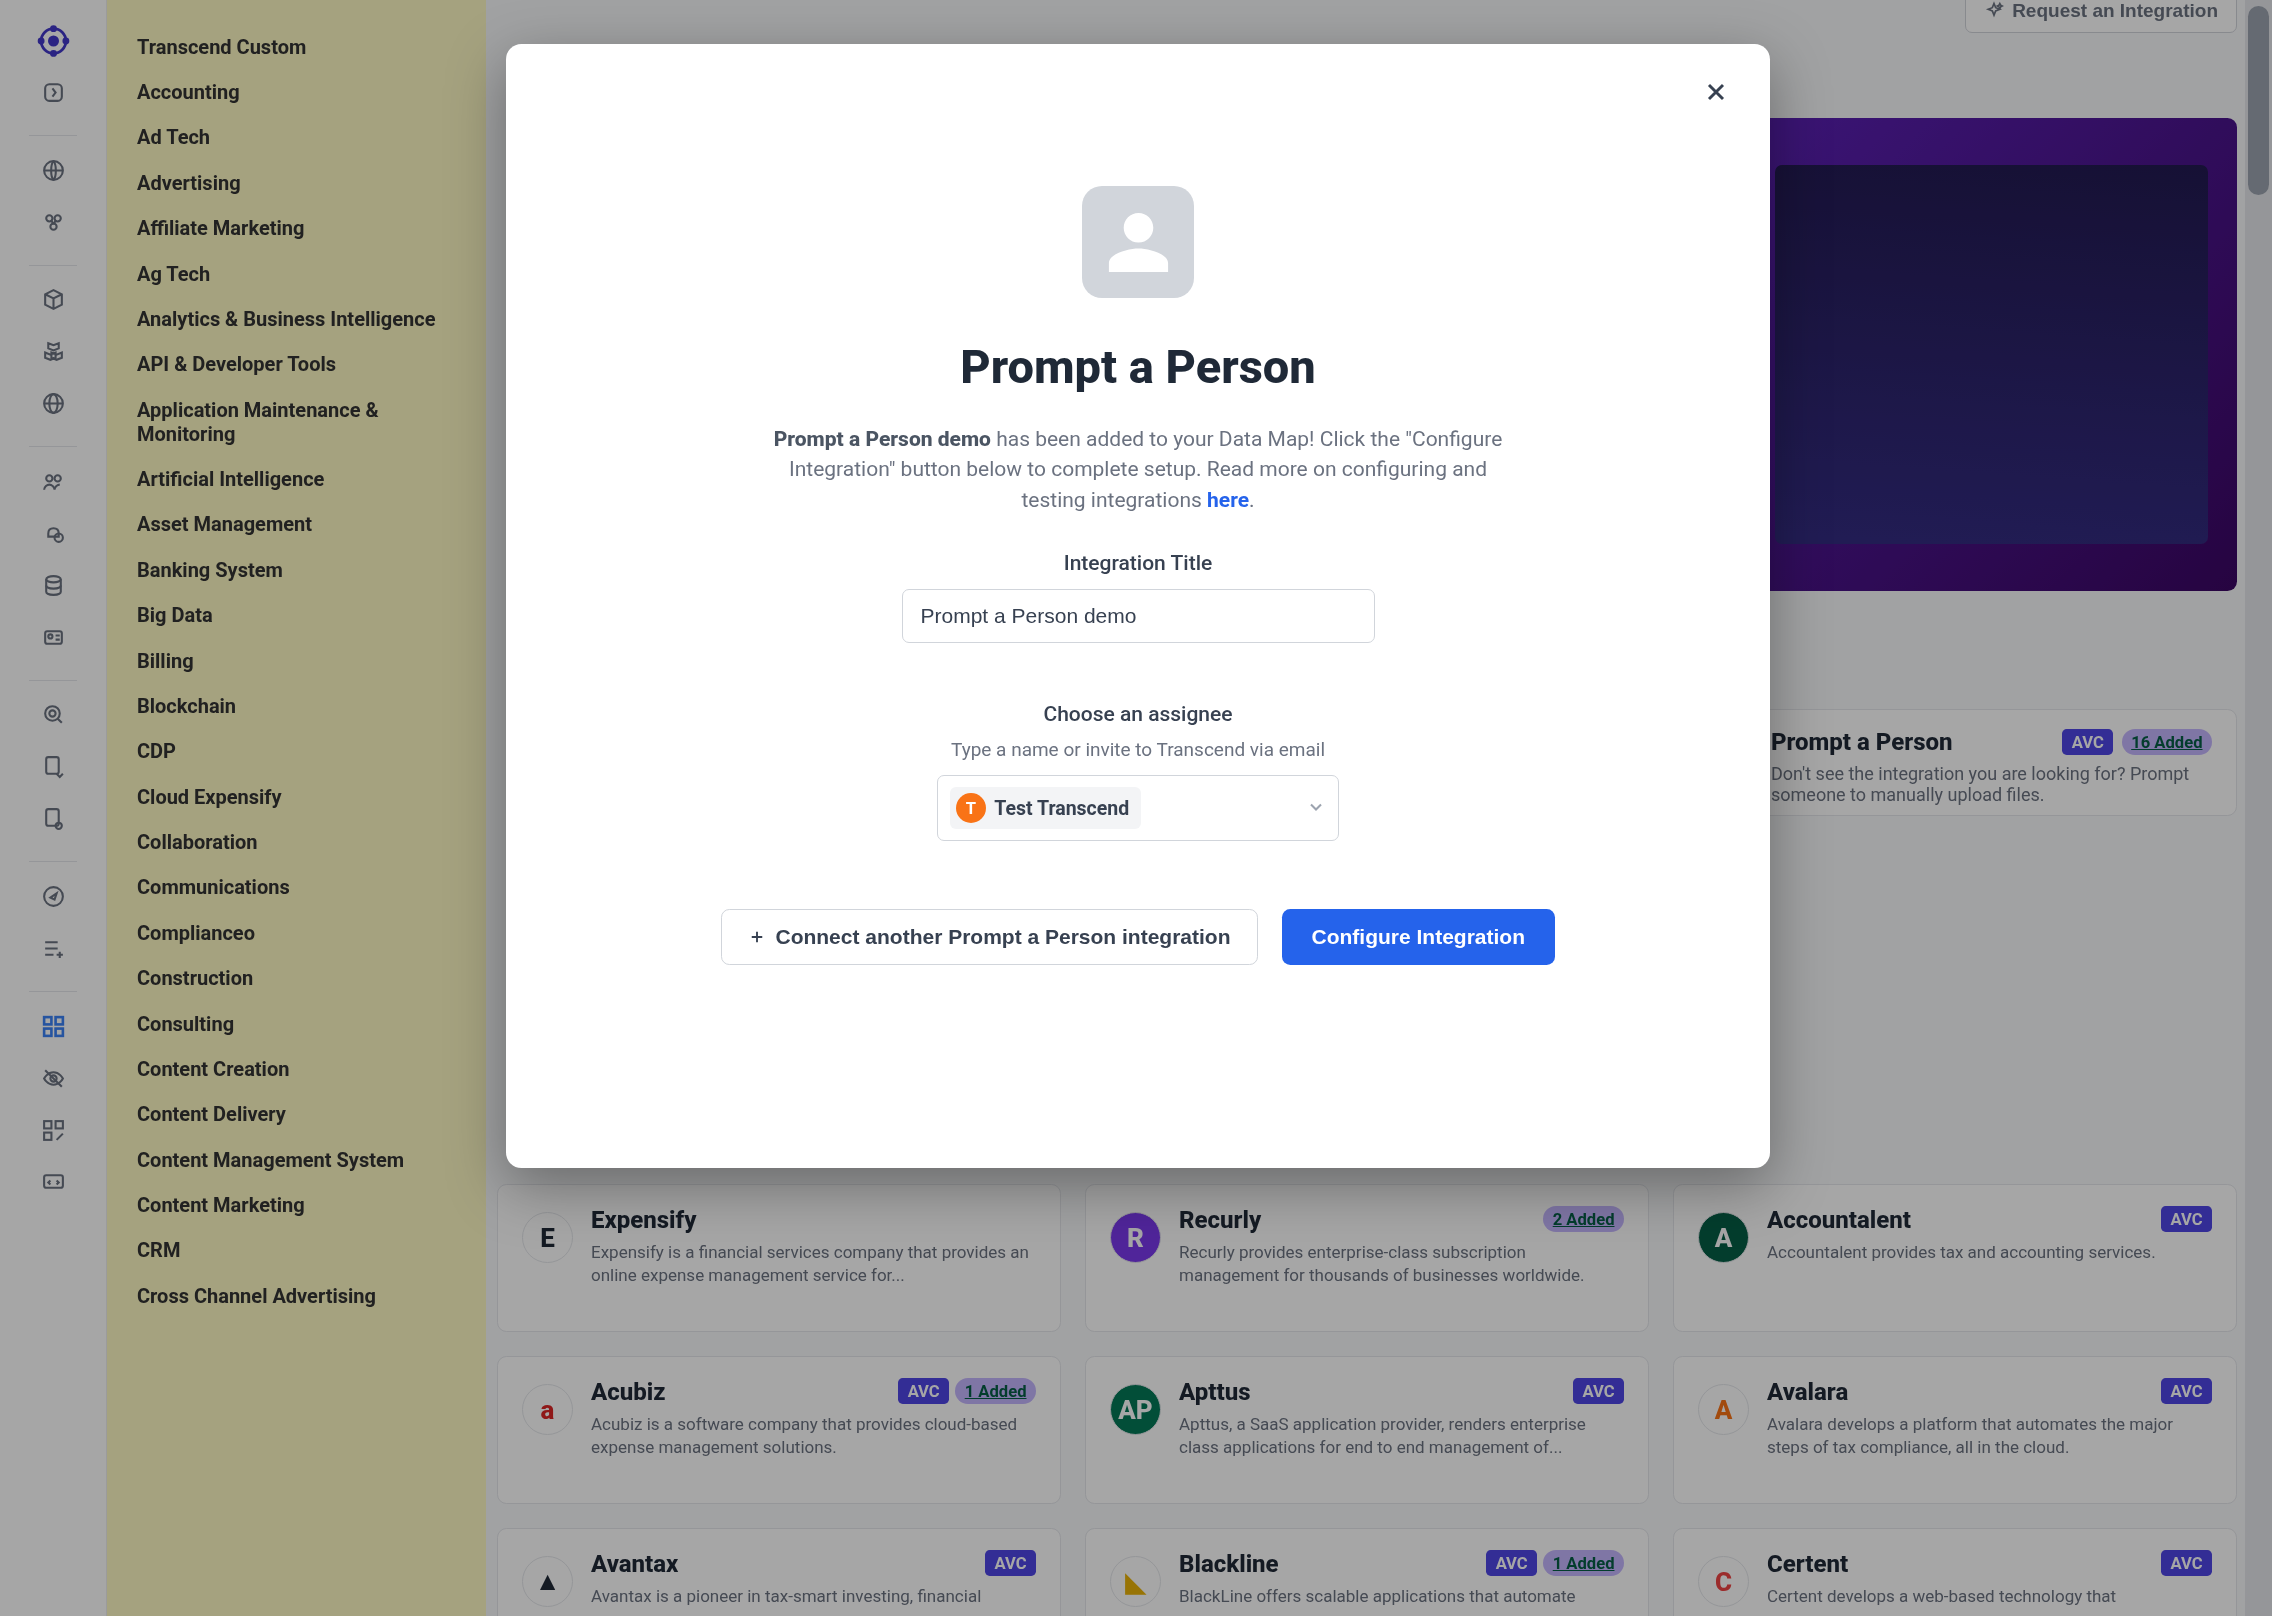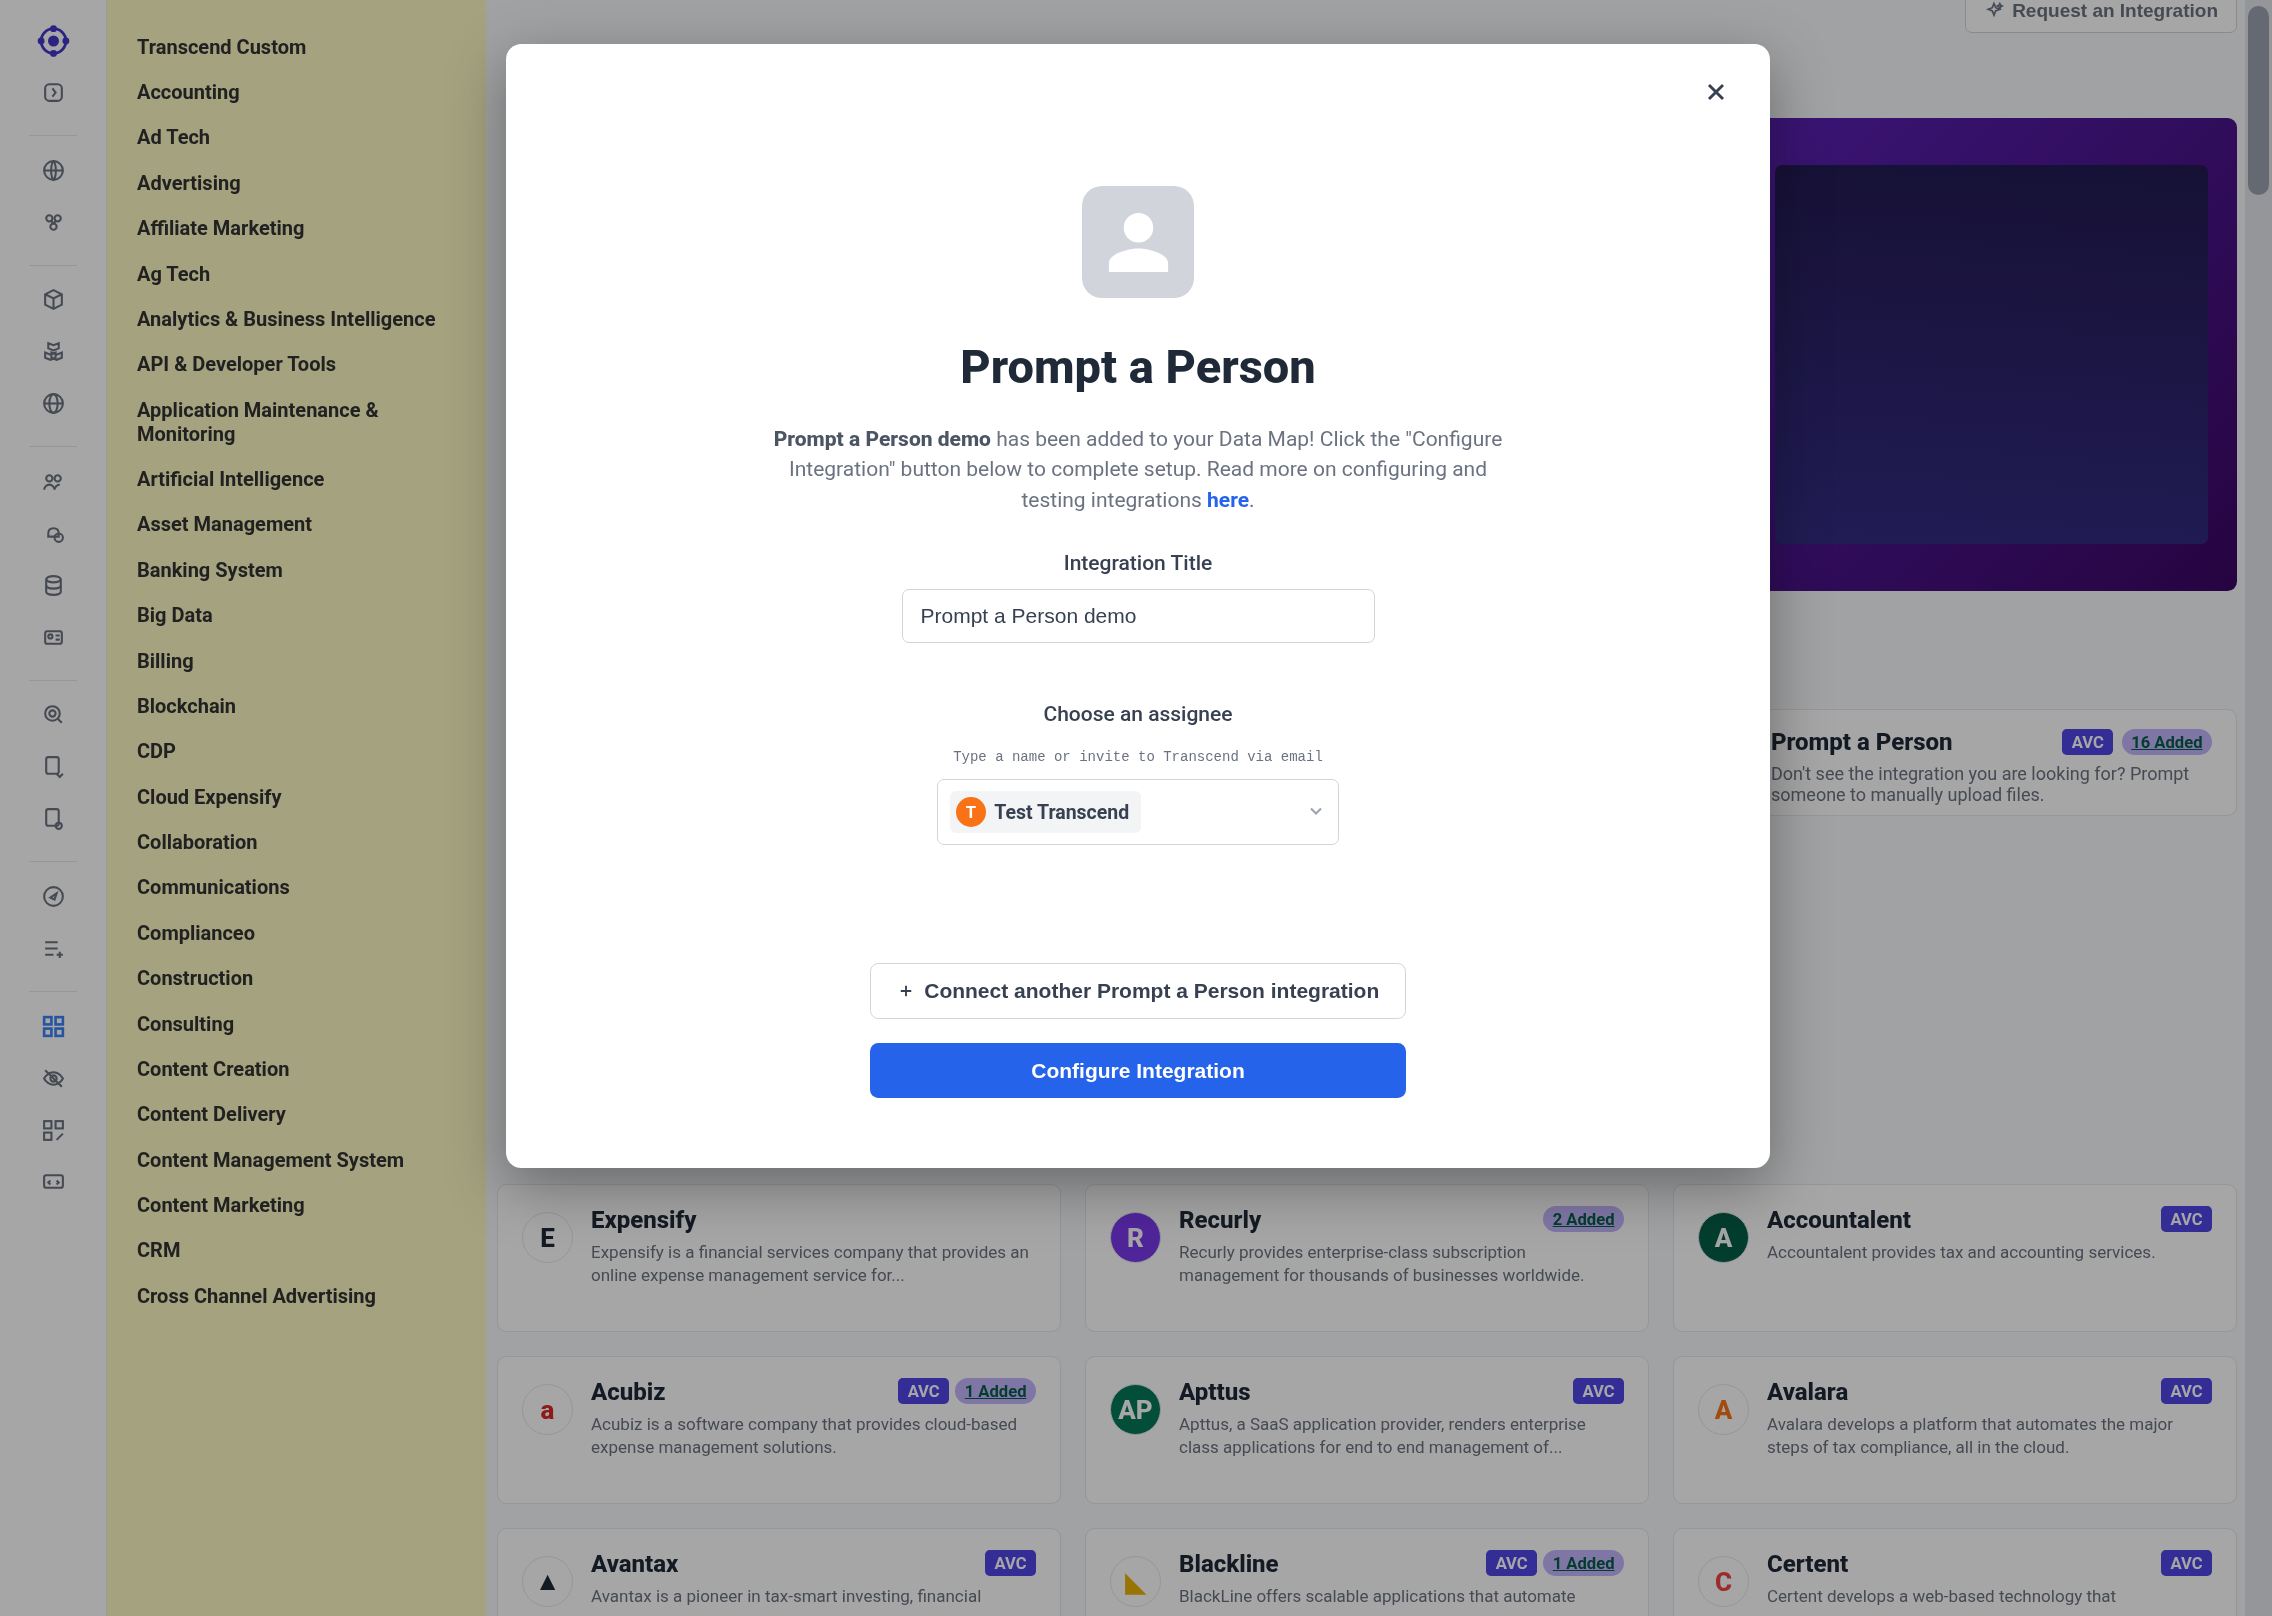--- a/index.html
+++ b/index.html
@@ -49,27 +49,27 @@
 .modal { position: absolute; left: 506px; top: 44px; width: 1264px; height: 1124px; background: #fff; border-radius: 15.4px; z-index: 10; box-shadow: 0 18px 59px rgba(0,0,0,0.35); padding: 47px; display: flex; flex-direction: column; align-items: center; }
 .modal .close-btn { position: absolute; top: 30px; right: 36px; width: 36px; height: 36px; cursor: pointer; color: #374151; display:flex; align-items:center; justify-content:center; }
 .modal .avatar-block { width: 112px; height: 112px; background: #d1d5db; border-radius: 20px; display:flex; align-items:center; justify-content:center; margin-top: 95px; }
 .modal .avatar-block svg { width: 71px; height: 71px; fill: #fff; }
 .modal .big-title { margin-top: 41px; font-size: 47px; font-weight: 800; color: #1f2937; }
 .modal .blurb { margin-top: 30px; font-size: 21px; color: #6b7280; text-align: center; max-width: 746px; line-height: 1.45; }
 .modal .blurb b { color: #4b5563; font-weight: 800; }
 .modal .blurb a { color: #2563eb; font-weight: 700; text-decoration: none; }
 .modal .field-label { margin-top: 36px; font-size: 21px; color: #374151; font-weight: 500; }
 .modal .text-input { margin-top: 14px; width: 473px; padding: 14px 18px; font-size: 21px; border: 1.2px solid #d1d5db; border-radius: 7px; color: #374151; background:#fff; }
-.modal .subtext { margin-top: 23px; font-size: 14px; color: #6b7280; font-family: Liberation Mono, monospace; }
+.modal .subtext { margin-top: 12px; font-size: 19px; color: #6b7280; }
 .modal .assignee-box { margin-top: 14px; width: 402px; border: 1.2px solid #d1d5db; border-radius: 7px; padding: 10.7px 12px; display:flex; align-items:center; gap: 9.5px; }
 .assignee-chip { background: #f3f4f6; border-radius: 6px; padding: 6px 12px 6px 6px; display:flex; align-items:center; gap: 8.3px; }
 .assignee-chip .dot { width: 30px; height: 30px; border-radius: 50%; background: #f97316; color:#fff; display:flex; align-items:center; justify-content:center; font-weight:700; font-size:16.6px; }
 .assignee-chip .name { font-size: 19.5px; font-weight: 700; color: #374151; }
 .assignee-box .chev { margin-left:auto; color:#9ca3af; }
-.modal .footer-btns { margin-top: 118px; display: flex; gap: 24px; flex-direction: column; }
+.modal .footer-btns { margin-top: 68px; display: flex; gap: 24px; }
 .btn-secondary { padding: 15.4px 26px; border: 1.2px solid #d1d5db; border-radius: 8.3px; background: #fff; font-size: 21px; font-weight: 700; color: #374151; display:flex; align-items:center; gap: 9.5px; cursor:pointer; }
 .btn-primary { padding: 15.4px 30px; border-radius: 8.3px; background: #2563eb; font-size: 21px; font-weight: 800; color: #fff; border:none; cursor:pointer; }
 
 .scrollbar-track { position:absolute; right:0; top:0; width:28px; height:100%; background:#e5e7eb; z-index:2; }
 .scrollbar-thumb { position:absolute; right:3.6px; top:6px; width:21px; height:189px; background:#9ca3af; border-radius:12px; }
 </style>
 </head>
 <body>
 
 <div class="icon-rail">

